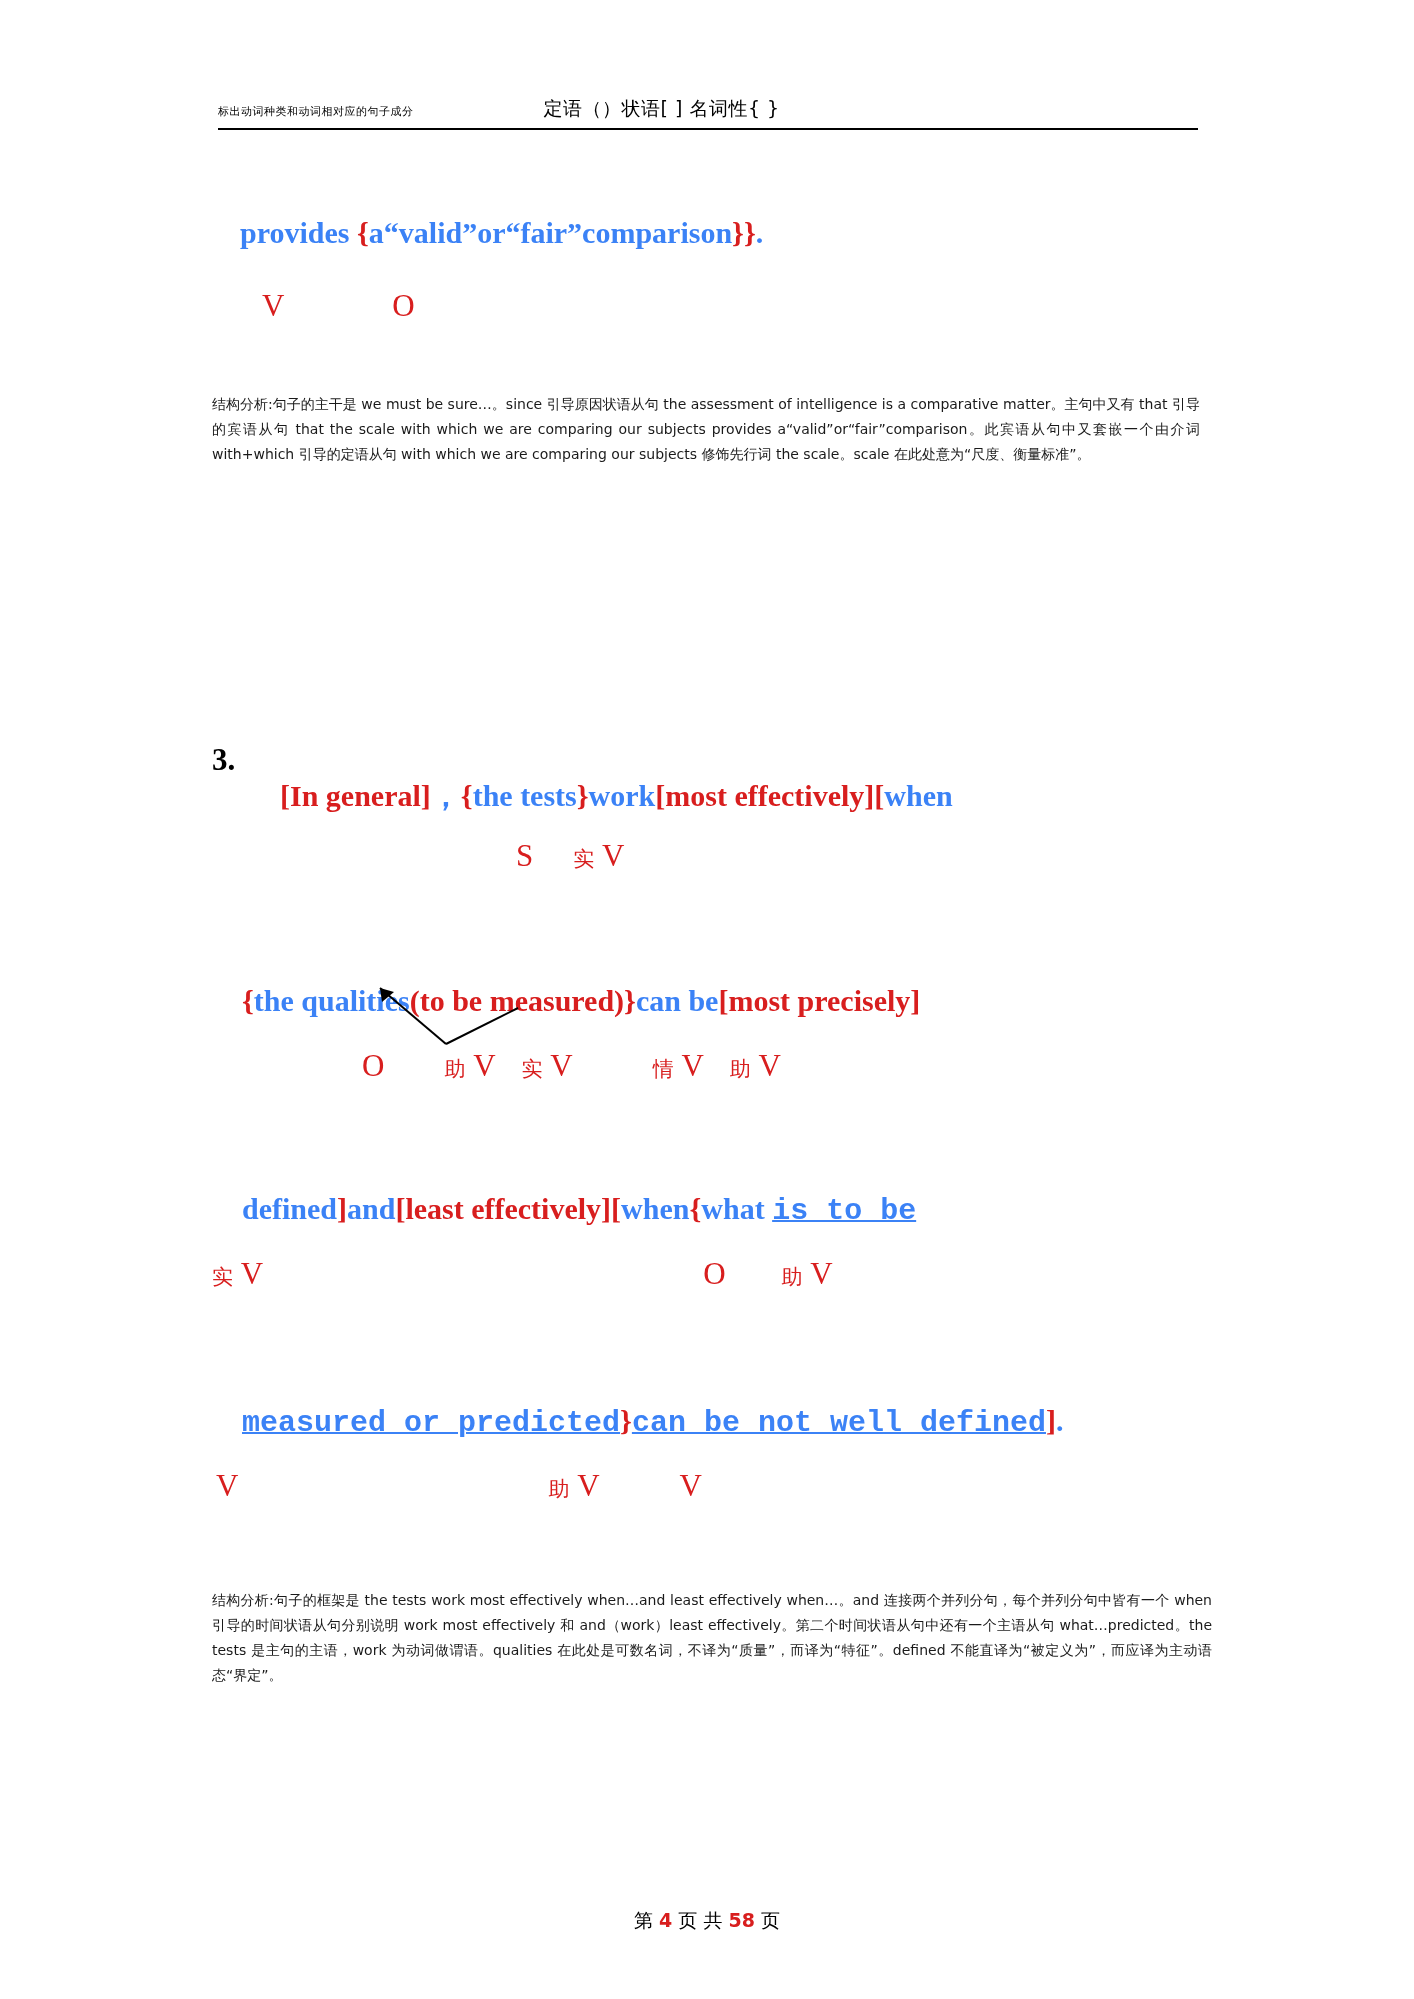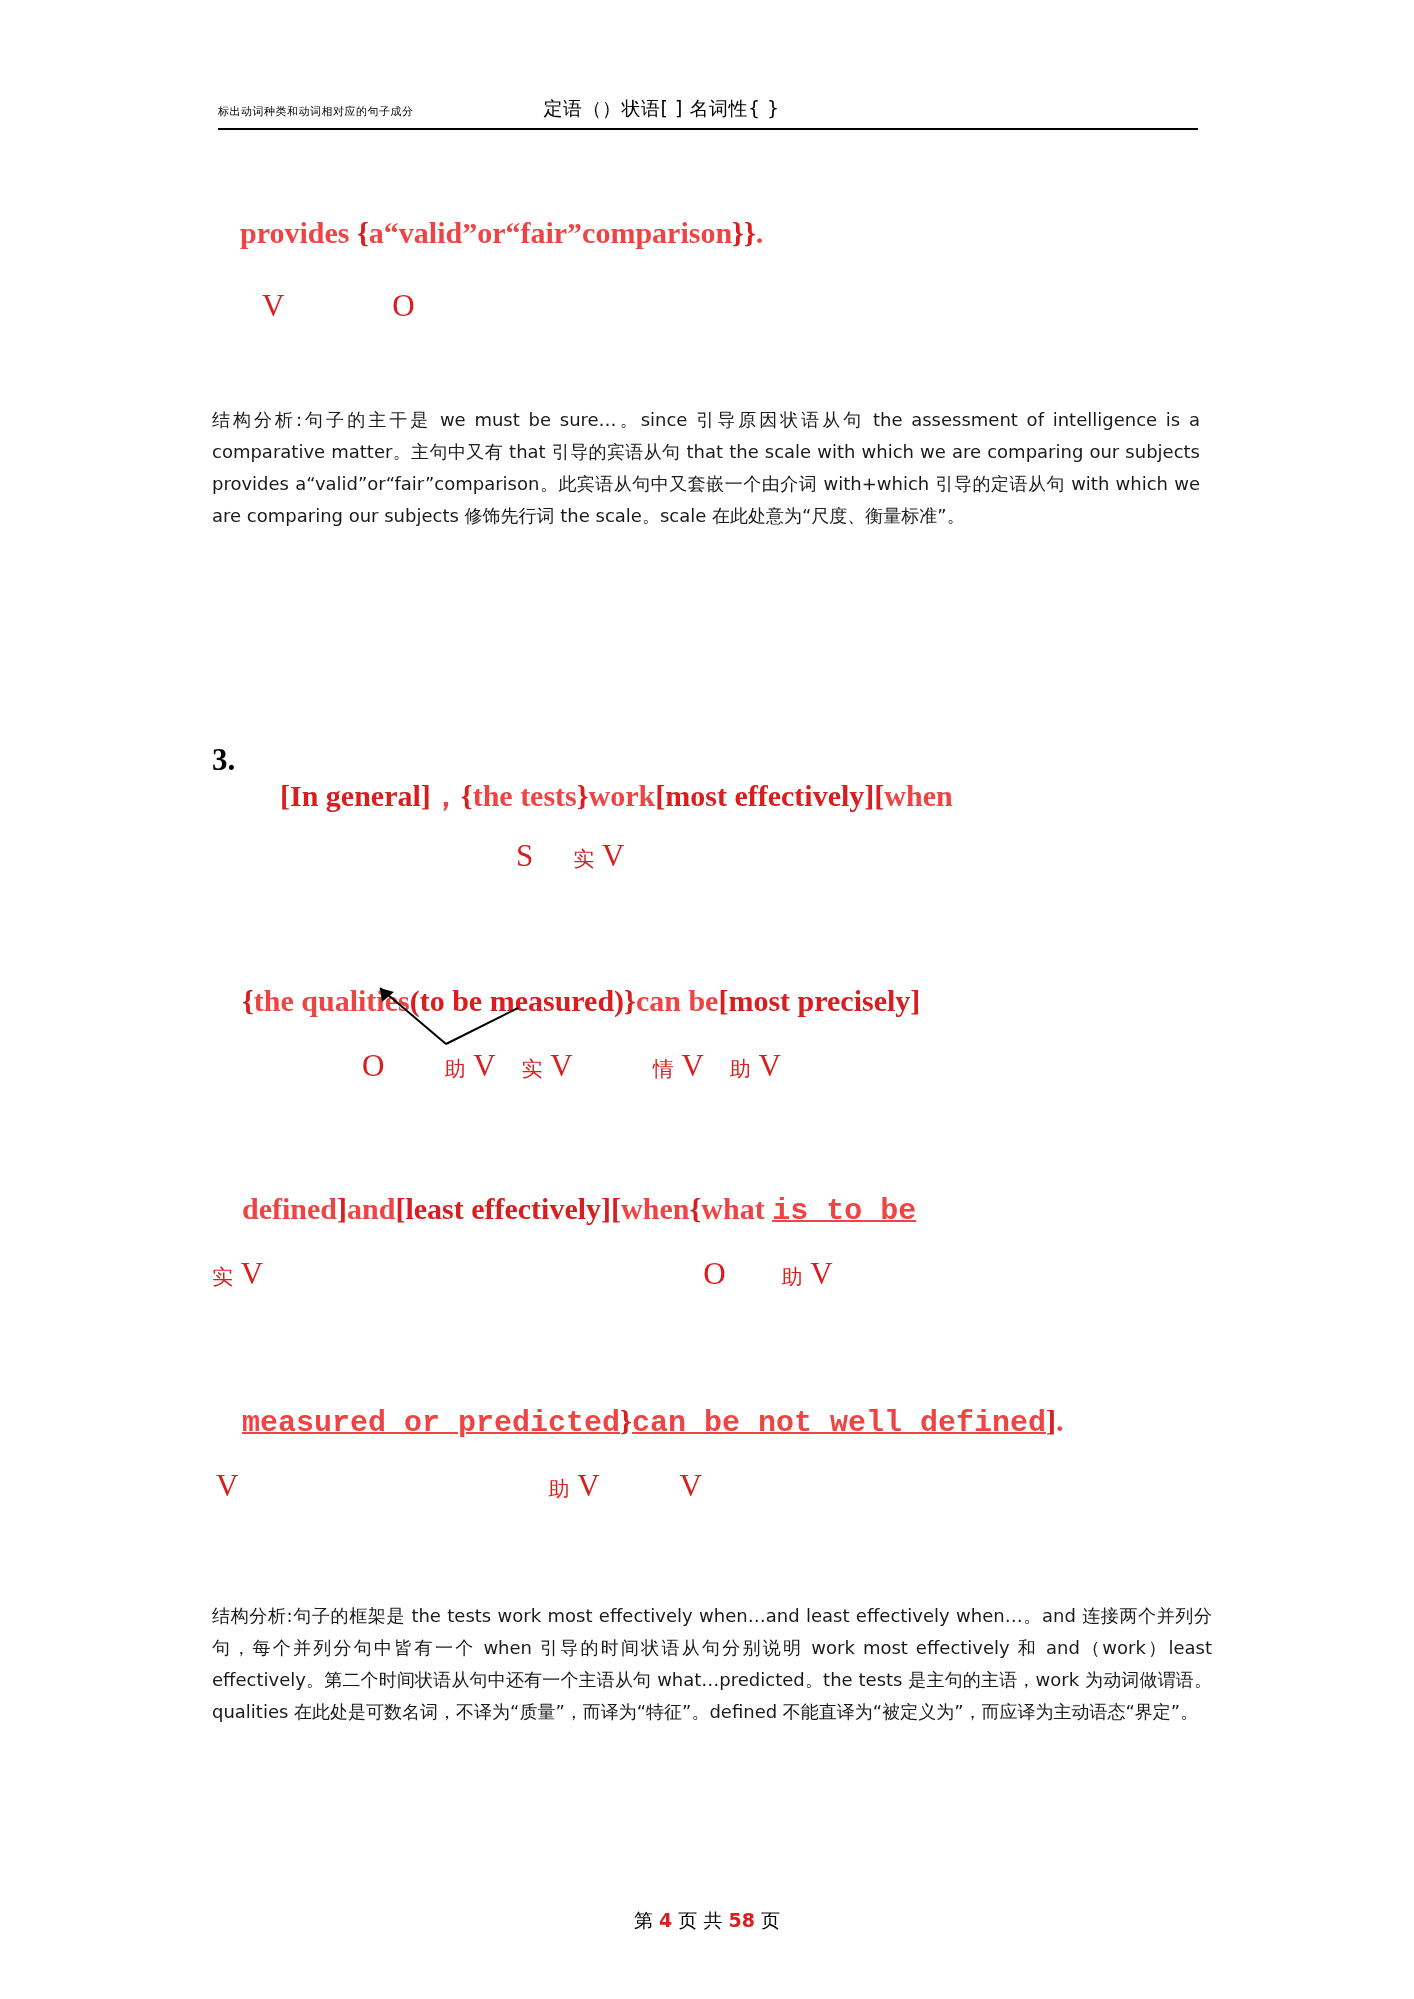--- a/index.html
+++ b/index.html
@@ -56,45 +56,44 @@
   
   .sent-line {
     position: absolute;
     font-family: "Liberation Serif", serif;
     font-weight: bold;
     font-size: 30px;
     white-space: pre;
     letter-spacing: 0px;
   }
   .red { color: #d81e1e; }
-  .blk { color: #ef4444; }
+  .blk { color: #3b82f6; }
   .ul  { text-decoration: underline; text-decoration-thickness: 2px; font-family: Liberation Mono, monospace; }
 
   .marker-row {
     position: absolute;
     font-family: "Liberation Serif", serif;
     color: #d81e1e;
     font-size: 31px;
     white-space: pre;
   }
   .marker-row .cn {
     font-family: "DejaVu Sans", sans-serif;
     font-size: 21px;
   }
 
   
   .analysis {
     position: absolute;
     font-family: "DejaVu Sans", sans-serif;
-    font-size: 18px;
+    font-size: 14px;
     line-height: 1.78;
     color: #1a1a1a;
     width: 1000px;
     text-align: justify;
-    margin-top: 12px;
   }
 
   
   .item-num {
     position: absolute;
     font-family: "Liberation Serif", serif;
     font-weight: bold;
     font-size: 31px;
     color: #000;
   }

